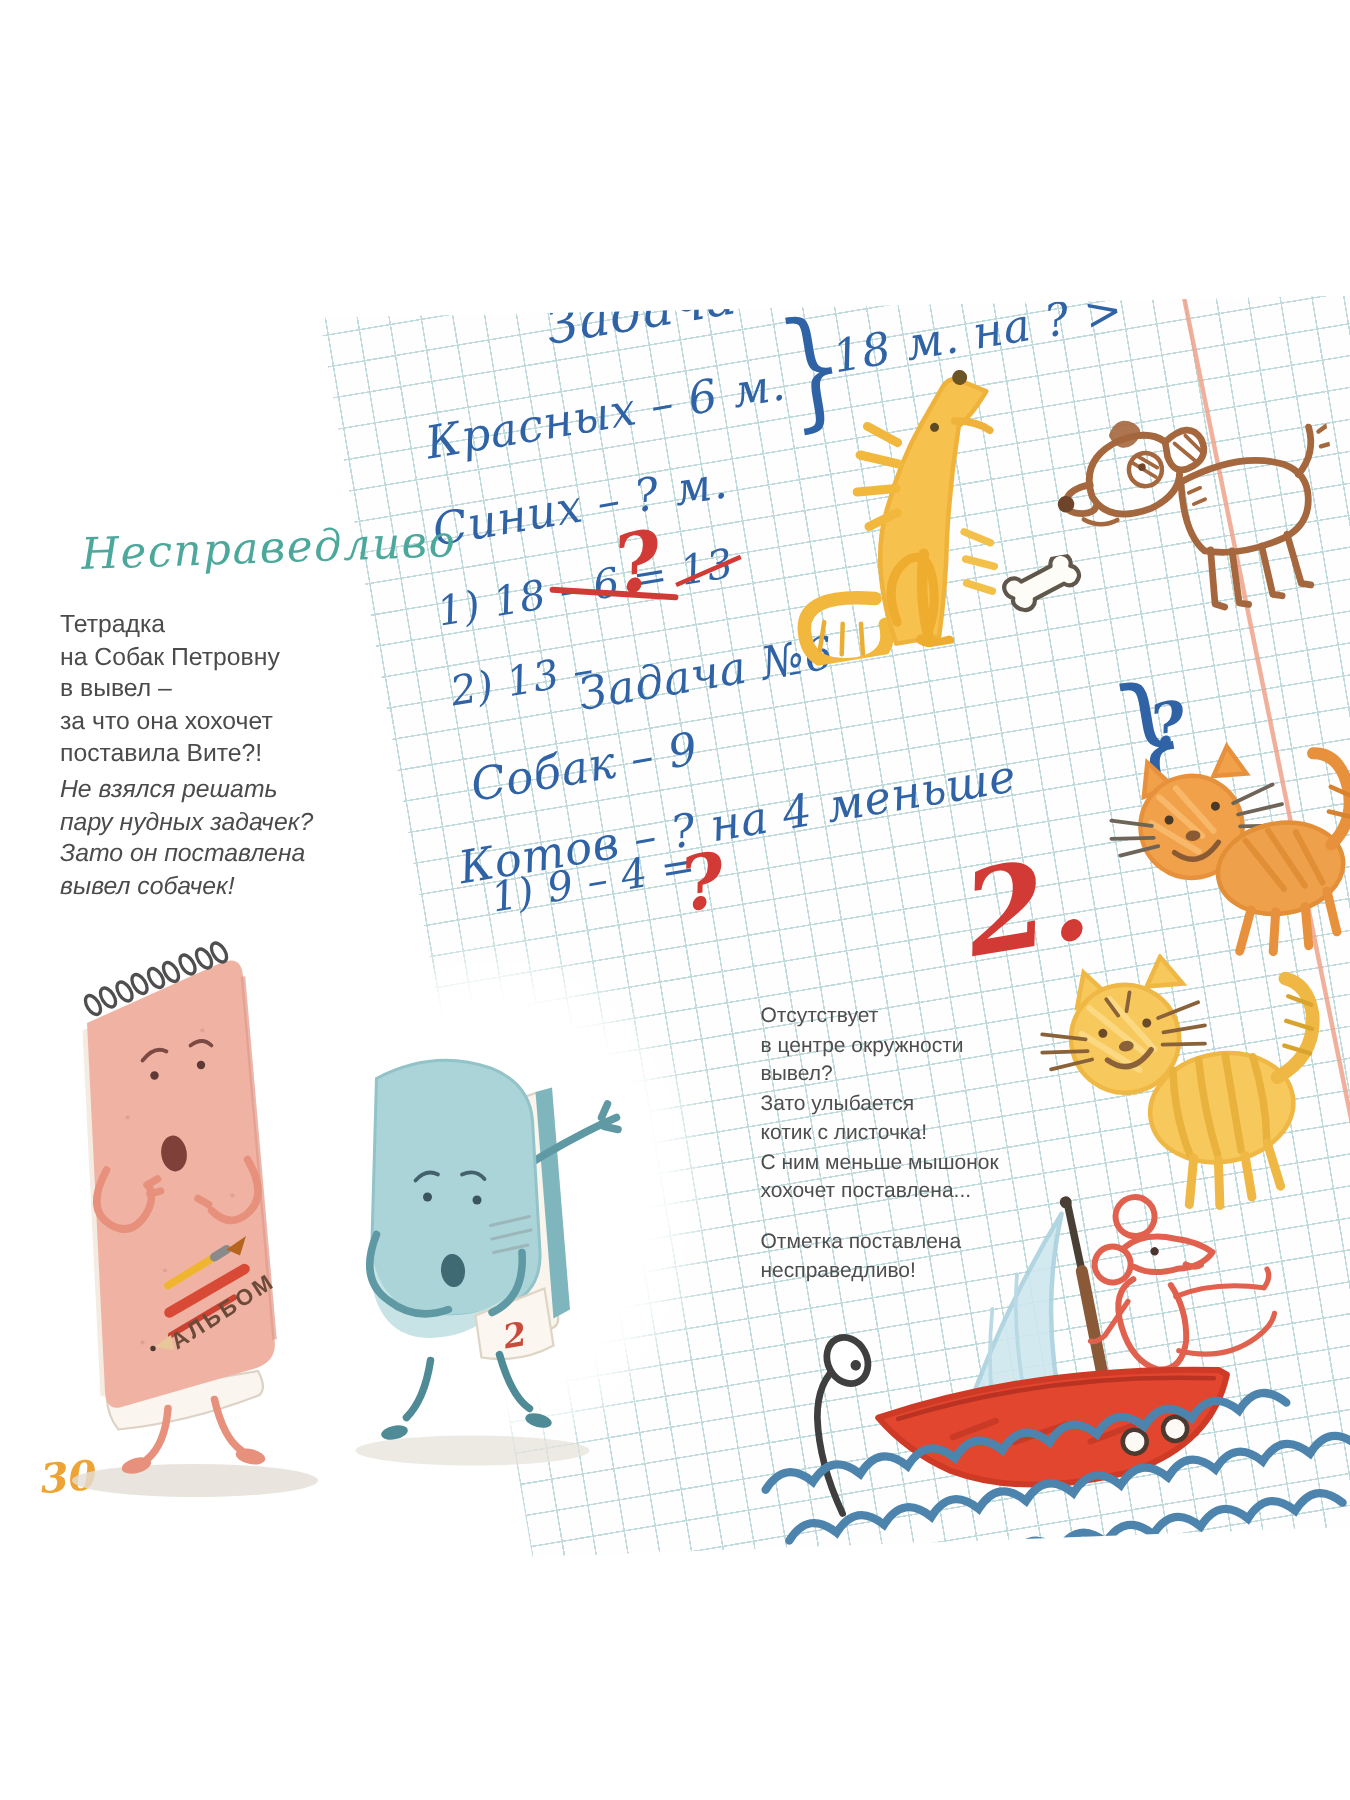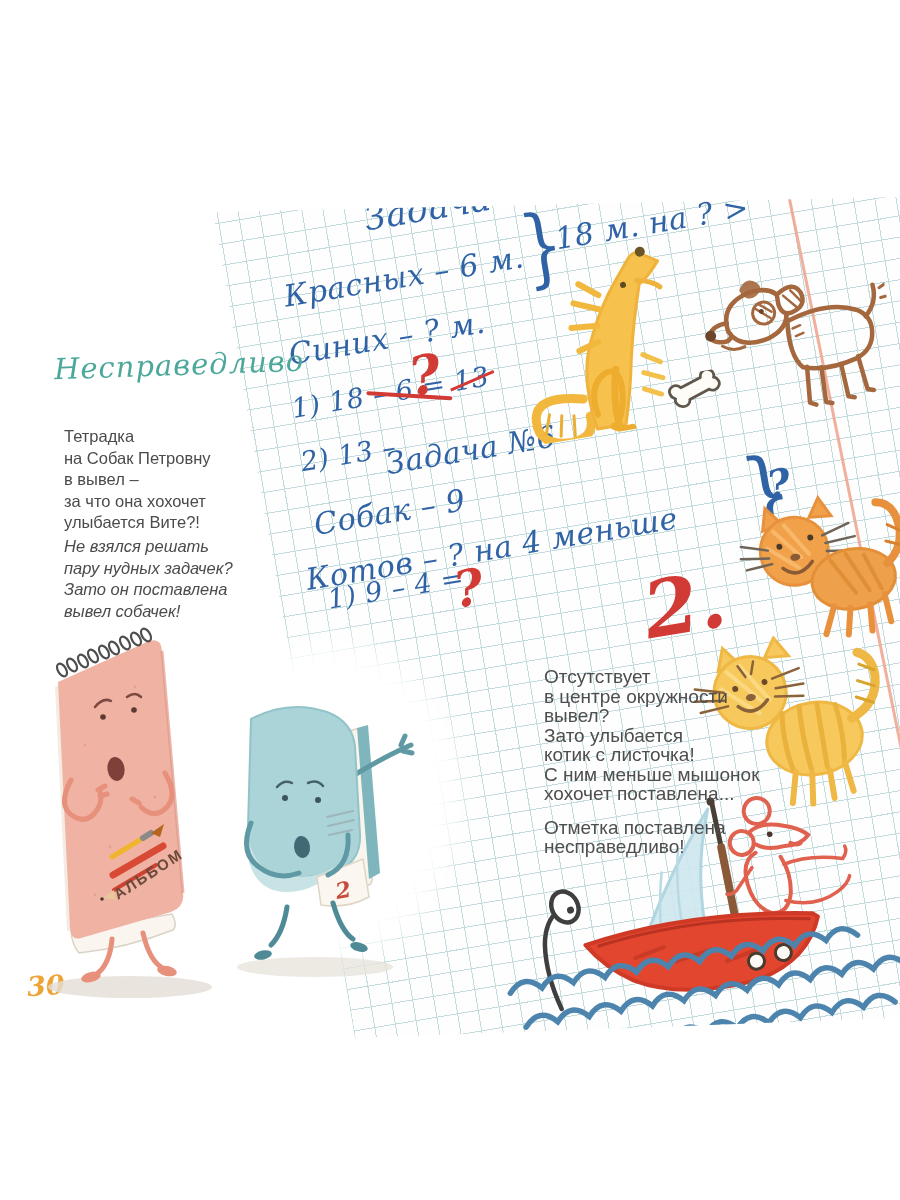--- a/index.html
+++ b/index.html
@@ -3,21 +3,21 @@
 <meta charset="utf-8">
 <style>
   html,body{margin:0;padding:0;background:#fff;}
   .canvas{position:relative;width:900px;height:1200px;background:#ffffff;overflow:hidden;
           font-family:"Liberation Sans",sans-serif;}
   
   .left-col{position:absolute;left:0;top:0;width:250px;height:1200px;}
   .page-title{position:absolute;left:54px;top:348px;font-family:"DejaVu Serif",serif;
               font-style:italic;font-size:29px;color:#4da89c;letter-spacing:1px;
               transform:rotate(-2deg);white-space:nowrap;font-weight:normal;margin:0;}
-  .poem{position:absolute;left:64px;font-size:16.5px;line-height:21.5px;color:#4b4b4b;margin-top:20px;}
+  .poem{position:absolute;left:40px;font-size:16.5px;line-height:21.5px;color:#4b4b4b;}
   .poem-1{top:406px;} .poem-2{top:516px;font-style:italic;}
   .page-number{position:absolute;left:27px;top:970px;font-family:"DejaVu Serif",serif;
                font-style:italic;font-weight:bold;font-size:27px;color:#eda434;transform:rotate(-4deg);}
   
   .sheet-clip{position:absolute;inset:0;
       clip-path:polygon(213px 212px,900px 197px,900px 1018px,355px 1038px);}
   .sheet-rot{position:absolute;left:140px;top:240px;width:1500px;height:1100px;
              transform:rotate(-9.5deg);transform-origin:0 0;}
   .sheet-bg{position:absolute;left:-150px;top:-150px;width:1800px;height:1400px;
       background-color:#fefefe;
@@ -36,22 +36,22 @@
   .qmark{position:absolute;font-family:"DejaVu Serif",serif;font-style:italic;font-weight:bold;}
   .struck{position:relative;display:inline-block;}
   .struck::after{content:"";position:absolute;left:-5px;right:-7px;top:52%;height:3px;
                  background:#d23b35;transform:rotate(-14deg);}
   .red-slash{position:absolute;left:197px;top:196px;width:86px;height:3.5px;
              background:#d23b35;transform:rotate(13deg);border-radius:2px;}
   .grade{position:absolute;left:436px;top:404px;font-family:"DejaVu Serif",serif;
          font-style:italic;font-weight:bold;font-size:78px;color:#d23b35;}
   .doodle{position:absolute;}
   
-  .commentary{position:absolute;left:507px;top:667px;z-index:4;font-size:19px;
-              line-height:19.5px;color:#4e4e4e;margin-left:37px;}
+  .commentary{position:absolute;left:507px;top:667px;z-index:4;font-size:14px;
+              line-height:19.5px;color:#4e4e4e;}
   .commentary .gap{height:14px;}
   
   .fog{position:absolute;background:#fff;filter:blur(16px);border-radius:50%;z-index:2;}
   .chars-svg{position:absolute;left:15px;top:595px;z-index:3;}
 </style>
 </head>
 <body>
 
 <div class="canvas">
 
@@ -217,21 +217,21 @@
     <div>несправедливо!</div>
   </div>
 
   <div class="left-col">
     <h1 class="page-title">Несправедливо</h1>
     <div class="poem poem-1">
       <div>Тетрадка</div>
       <div>на Собак Петровну</div>
       <div>в вывел –</div>
       <div>за что она хохочет</div>
-      <div>улыбается Вите?!</div>
+      <div>поставила Вите?!</div>
     </div>
     <div class="poem poem-2">
       <div>Не взялся решать</div>
       <div>пару нудных задачек?</div>
       <div>Зато он поставлена</div>
       <div>вывел собачек!</div>
     </div>
     <div class="page-number">30</div>
   </div>
 

